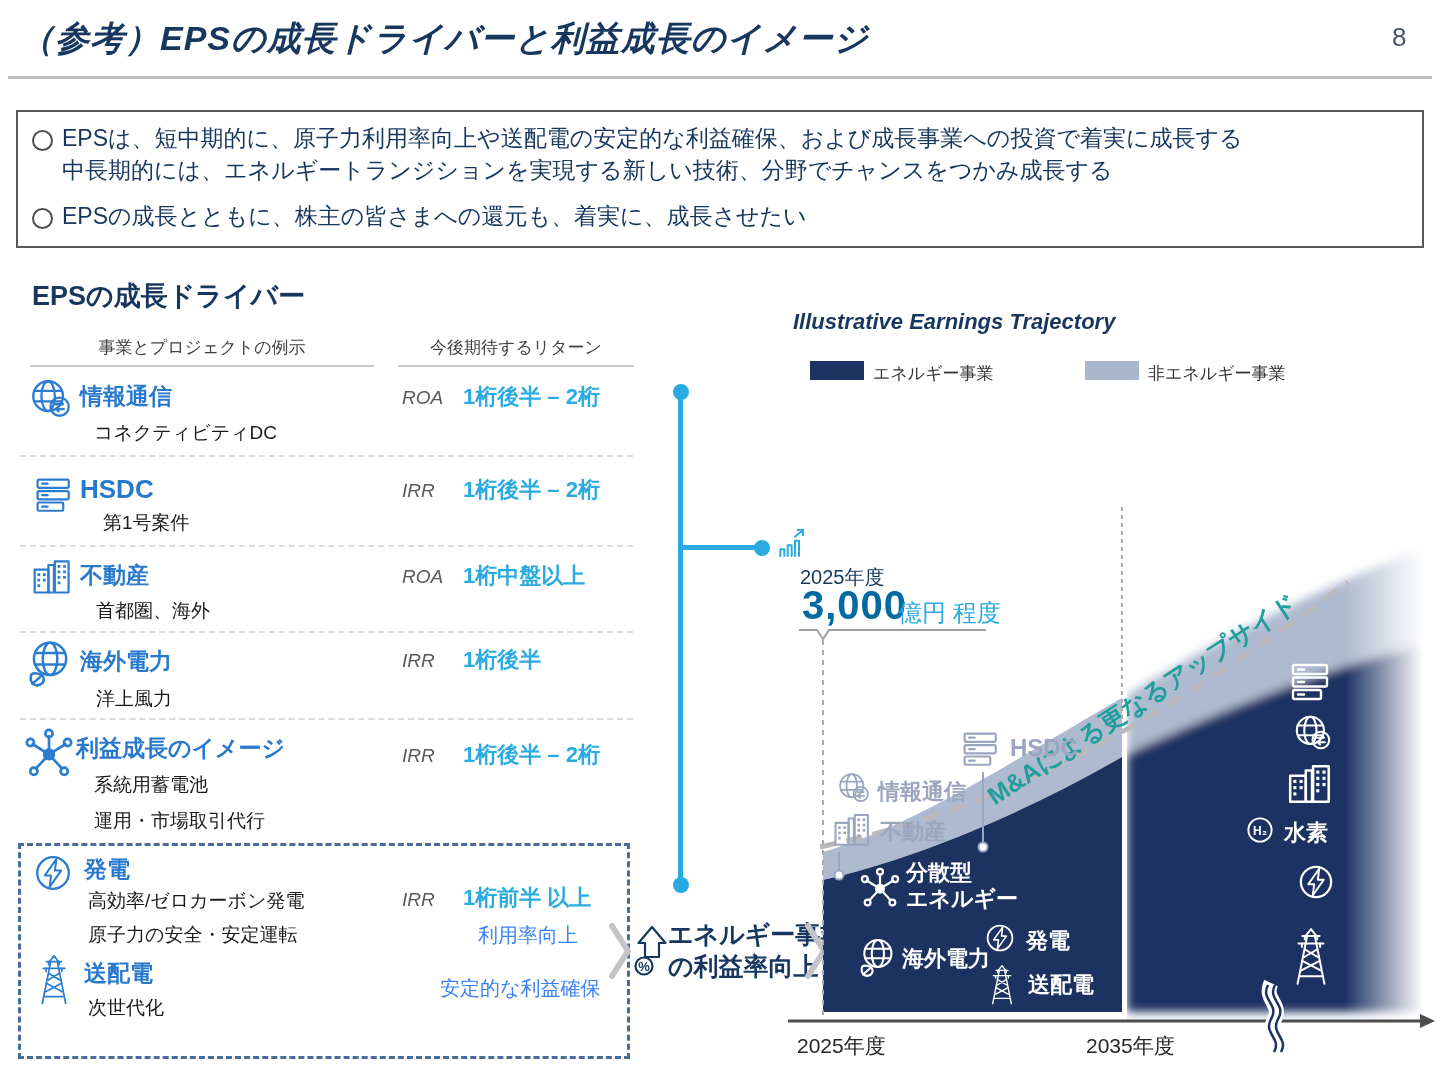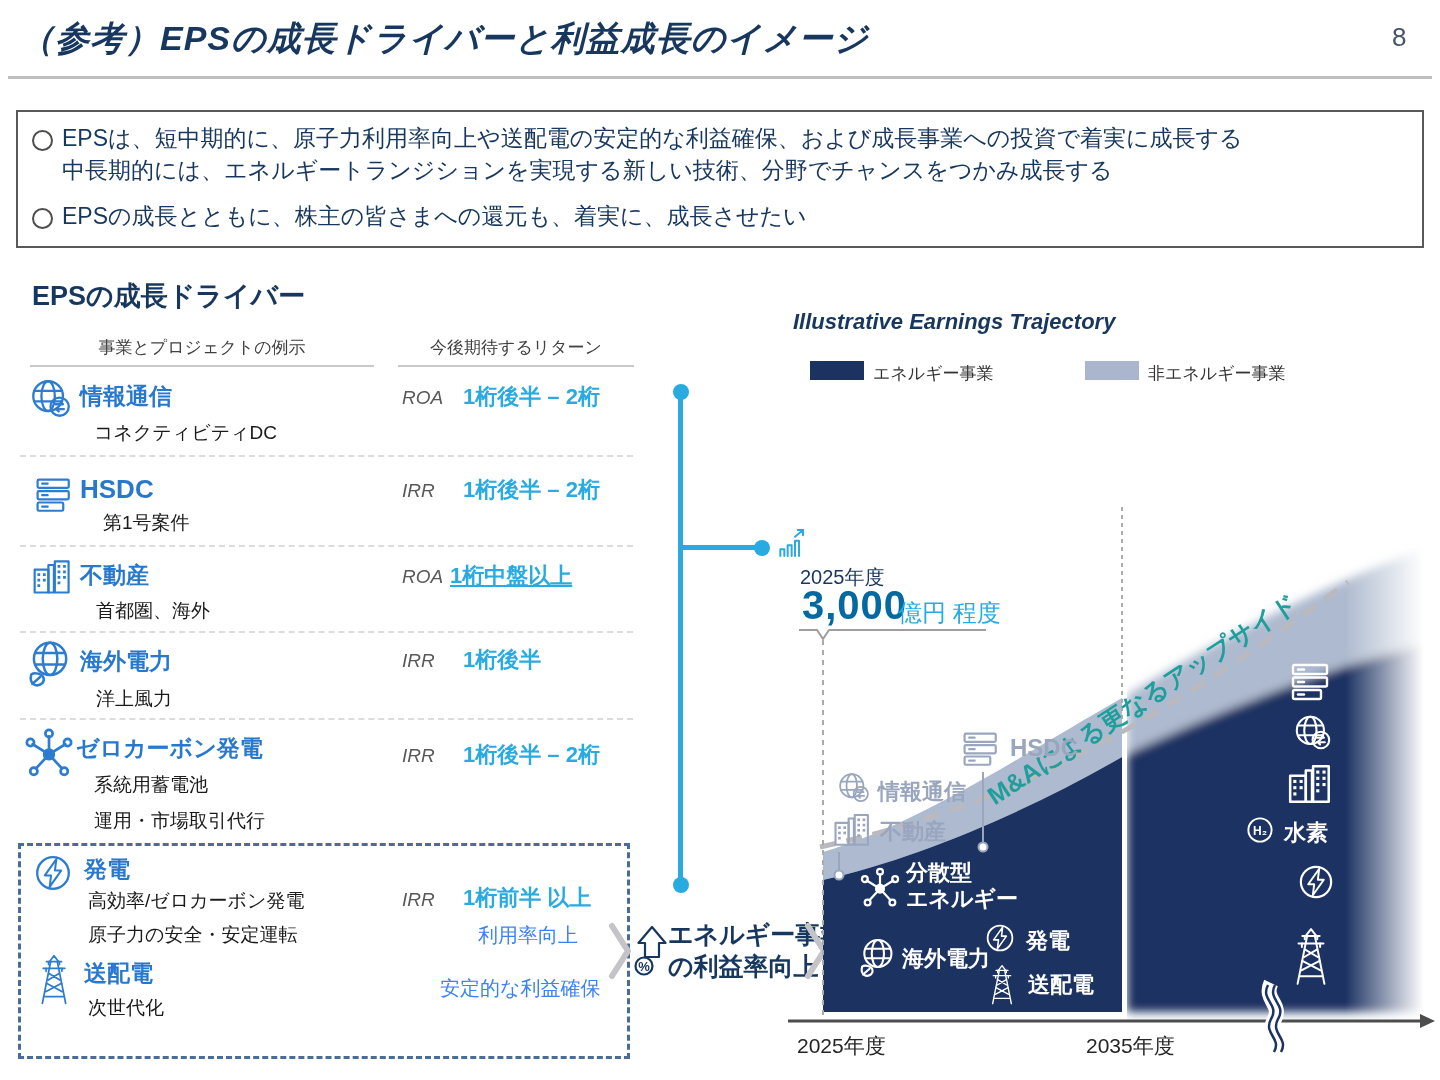--- a/index.html
+++ b/index.html
@@ -179,37 +179,37 @@
   <div class="abs drv-metric" style="left:402px;top:480px;">IRR</div>
   <div class="abs drv-value nowrap" style="left:463px;top:475px;">1桁後半 – 2桁</div>
   <div class="abs drv-sub nowrap" style="left:103px;top:510px;">第1号案件</div>
   <div class="abs row-sep" style="left:20px;top:545px;"></div>
 
   <svg class="ic ic-blue abs" style="left:31px;top:554px;" width="44" height="44">
       <use href="#ic-buildings"></use>
     </svg>
   <div class="abs drv-label nowrap" style="left:80px;top:560px;">不動産</div>
   <div class="abs drv-metric" style="left:402px;top:566px;">ROA</div>
-  <div class="abs drv-value nowrap" style="left:450px;top:561px;text-decoration:underline;">1桁中盤以上</div>
+  <div class="abs drv-value nowrap" style="left:463px;top:561px;">1桁中盤以上</div>
   <div class="abs drv-sub nowrap" style="left:96px;top:598px;">首都圏、海外</div>
   <div class="abs row-sep" style="left:20px;top:631px;"></div>
 
   <svg class="ic ic-blue abs" style="left:24px;top:636px;" width="50" height="54">
       <use href="#ic-globe-leaf"></use>
     </svg>
   <div class="abs drv-label nowrap" style="left:80px;top:646px;">海外電力</div>
   <div class="abs drv-metric" style="left:402px;top:650px;">IRR</div>
   <div class="abs drv-value nowrap" style="left:463px;top:645px;">1桁後半</div>
   <div class="abs drv-sub nowrap" style="left:96px;top:686px;">洋上風力</div>
   <div class="abs row-sep" style="left:20px;top:718px;"></div>
 
   <svg class="ic ic-blue abs" style="left:22px;top:724px;" width="54" height="54">
       <use href="#ic-molecule"></use>
     </svg>
-  <div class="abs drv-label nowrap" style="left:76px;top:733px;">ゼロカーボン発電</div>
+  <div class="abs drv-label nowrap" style="left:76px;top:733px;">利益成長のイメージ</div>
   <div class="abs drv-metric" style="left:402px;top:745px;">IRR</div>
   <div class="abs drv-value nowrap" style="left:463px;top:740px;">1桁後半 – 2桁</div>
   <div class="abs drv-sub nowrap" style="left:94px;top:772px;">系統用蓄電池</div>
   <div class="abs drv-sub nowrap" style="left:94px;top:808px;">運用・市場取引代行</div>
 
   <div class="abs energy-box" style="left:18px;top:843px;width:606px;height:210px;"></div>
   <svg class="ic ic-blue abs" style="left:30px;top:850px;" width="46" height="46">
       <use href="#ic-bolt-circle"></use>
     </svg>
   <div class="abs drv-label nowrap" style="left:84px;top:854px;">発電</div>

